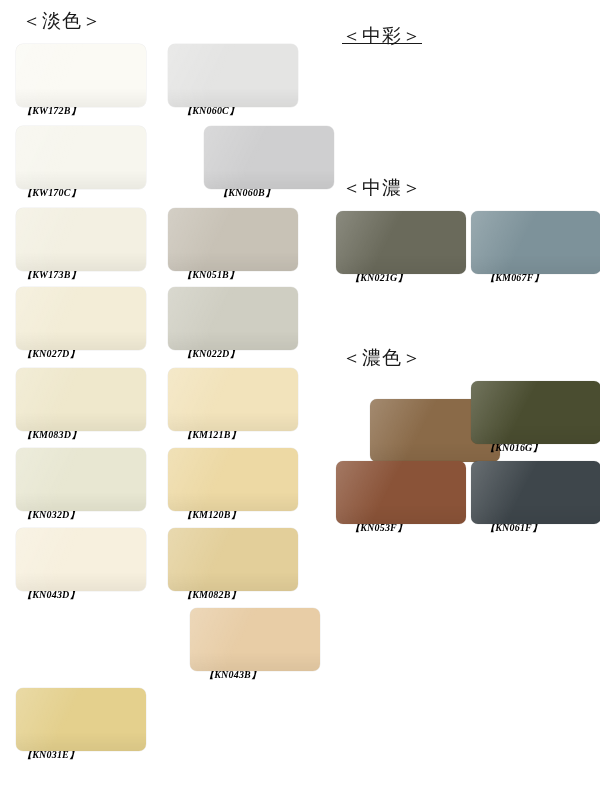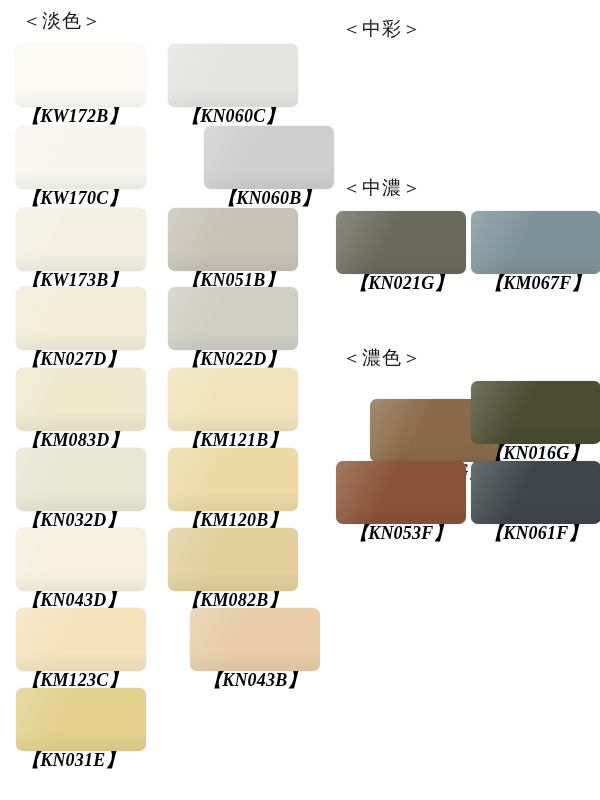--- a/index.html
+++ b/index.html
@@ -38,21 +38,21 @@
     border-radius:7px;
     background:
       linear-gradient(118deg,rgba(255,255,255,.22) 0%,rgba(255,255,255,0) 42%),
       linear-gradient(0deg,rgba(0,0,0,.05) 0%,rgba(0,0,0,0) 30%);
     pointer-events:none;
   }
   .swatch-label{
     font-family:"Liberation Serif",serif;
     font-style:italic;
     font-weight:bold;
-    font-size:18px;
+    font-size:10px;
     color:#000;
     margin-top:-3px;
     margin-left:6px;
     white-space:nowrap;
     letter-spacing:.2px;
   }
   .swatch-label.indent-right{margin-left:14px;}
 </style>
 </head>
 <body>
@@ -108,33 +108,29 @@
       <div class="swatch-label indent-right">【KM120B】</div>
     </div>
     <div class="swatch-cell" style="left: 16px; top: 528px;">
       <div class="swatch-chip" style="background: rgb(247, 240, 222);"></div>
       <div class="swatch-label">【KN043D】</div>
     </div>
     <div class="swatch-cell" style="left: 168px; top: 528px;">
       <div class="swatch-chip" style="background: rgb(227, 207, 154);"></div>
       <div class="swatch-label indent-right">【KM082B】</div>
     </div>
-    <div class="swatch-cell" style="left: 16px; top: 608px;">
-      <div class="swatch-chip" style="background: rgb(247, 226, 189);"></div>
-      <div class="swatch-label">【KM123C】</div>
-    </div>
     <div class="swatch-cell" style="left: 168px; top: 608px; margin-left: 22px;">
       <div class="swatch-chip" style="background: rgb(232, 205, 166);"></div>
       <div class="swatch-label indent-right">【KN043B】</div>
     </div>
     <div class="swatch-cell" style="left: 16px; top: 688px;">
       <div class="swatch-chip" style="background: rgb(228, 208, 141);"></div>
       <div class="swatch-label">【KN031E】</div>
     </div>
-    <div class="group-heading" style="left: 342px; top: 16px;">＜中彩＞</div>
+    <div class="group-heading" style="left: 342px; top: 23px; text-decoration: underline;">＜中彩＞</div>
     <div class="group-heading" style="left: 342px; top: 175px;">＜中濃＞</div>
     <div class="swatch-cell" style="left: 336px; top: 211px;">
       <div class="swatch-chip" style="background: rgb(106, 106, 91);"></div>
       <div class="swatch-label indent-right">【KN021G】</div>
     </div>
     <div class="swatch-cell" style="left: 471px; top: 211px;">
       <div class="swatch-chip" style="background: rgb(125, 146, 154);"></div>
       <div class="swatch-label indent-right">【KM067F】</div>
     </div>
     <div class="group-heading" style="left: 342px; top: 345px;">＜濃色＞</div>

